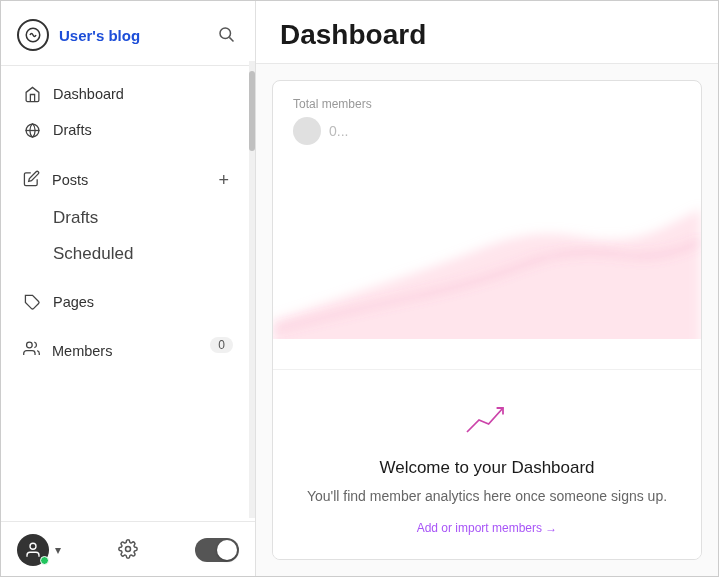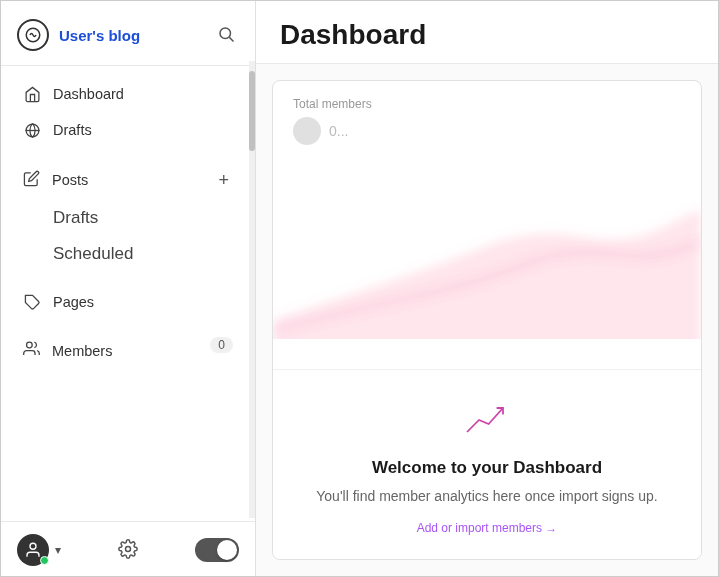--- a/index.html
+++ b/index.html
@@ -381,21 +381,21 @@
       padding: 30px 20px 24px 20px;
       border-top: 1px solid #f0f0f0;
     }
 
     .welcome-icon {
       margin-bottom: 14px;
     }
 
     .welcome-title {
       font-size: 17px;
-      font-weight: 700;
+      font-weight: 400;
       color: #1a1a1a;
       margin-bottom: 8px;
       text-align: left;
     }
 
     .welcome-desc {
       font-size: 14px;
       color: #666;
       text-align: center;
       line-height: 1.5;
@@ -565,20 +565,20 @@
         </svg>
 
         <div class="welcome-overlay">
           <div class="welcome-icon">
             <svg width="48" height="40" viewBox="0 0 60 50" fill="none">
               <polyline points="5,40 20,25 32,30 50,10" stroke="#cc44aa" stroke-width="2.2" fill="none"></polyline>
               <polyline points="42,10 50,10 50,18" stroke="#cc44aa" stroke-width="2.2" fill="none"></polyline>
             </svg>
           </div>
           <div class="welcome-title">Welcome to your Dashboard</div>
-          <div class="welcome-desc">You'll find member analytics here once import signs up.</div>
+          <div class="welcome-desc">You'll find member analytics here once someone signs up.</div>
           <a class="welcome-link" href="#">Add or import members →</a>
         </div>
       </div>
 
     </div>
   </div>
 </div>
 
 </body></html>

